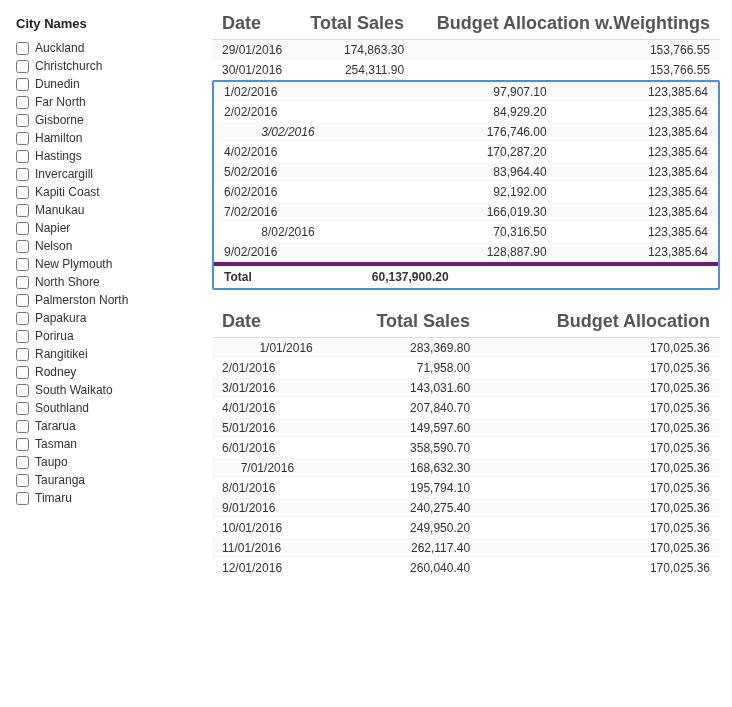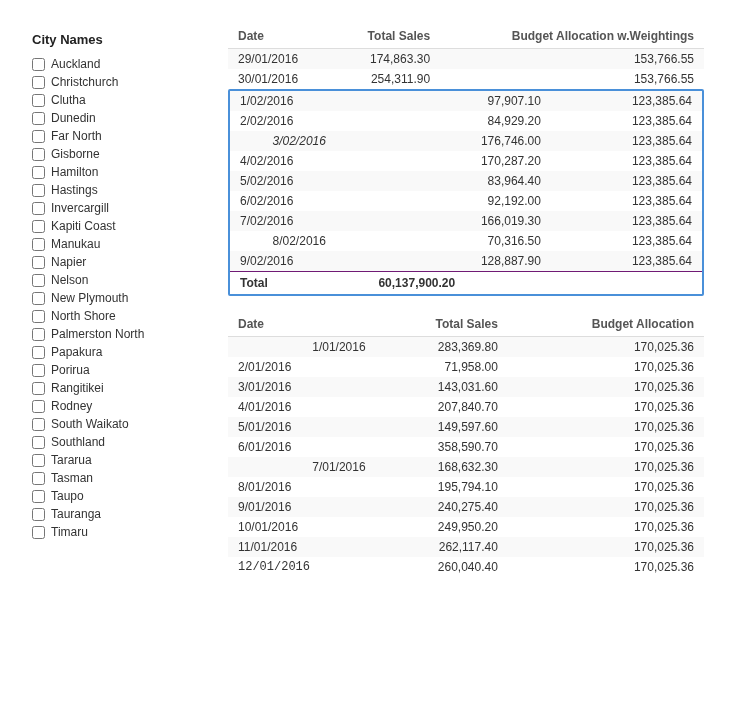--- a/index.html
+++ b/index.html
@@ -7,21 +7,21 @@
       font-family: 'Segoe UI', Arial, sans-serif;
       font-size: 12px;
       background: #f5f5f5;
       color: #333;
     }
     .container {
       display: flex;
       width: 732px;
       min-height: 707px;
       background: #fff;
-      padding: 24px;
+      padding: 8px;
     }
     
     .sidebar {
       width: 200px;
       min-width: 200px;
       padding: 4px 0;
     }
     .sidebar-title {
       font-weight: 700;
       font-size: 13px;
@@ -50,21 +50,21 @@
       gap: 16px;
     }
     table {
       width: 100%;
       border-collapse: collapse;
     }
     thead tr th {
       background: #fff;
       padding: 5px 10px;
       font-weight: 600;
-      font-size: 12px;
+      font-size: 18px;
       color: #555;
       text-align: left;
       border-bottom: 1px solid #ddd;
     }
     thead tr th:not(:first-child) {
       text-align: right;
     }
     tbody tr td {
       padding: 3px 10px;
       font-size: 12px;
@@ -75,21 +75,21 @@
       text-align: left;
     }
     tbody tr:nth-child(odd) {
       background: #f9f9f9;
     }
     tbody tr:nth-child(even) {
       background: #fff;
     }
     .total-row td {
       font-weight: 700;
-      border-top: 1px solid #701a75;
+      border-top: 4px solid #701a75;
       background: #fff !important;
       padding: 4px 10px;
     }
     .table-outer {
       border: 2px solid #4a90d9;
       border-radius: 2px;
       overflow: hidden;
     }
   </style>
 </head>
@@ -100,24 +100,20 @@
   <div class="sidebar">
     <div class="sidebar-title">City Names</div>
     <div id="sidebar-items-container">
         <div class="sidebar-item">
           <input type="checkbox" style="">
           <span>Auckland</span>
         </div>
         <div class="sidebar-item">
           <input type="checkbox" style="">
           <span>Christchurch</span>
-        </div>
-        <div class="sidebar-item">
-          <input type="checkbox" style="">
-          <span>Clutha</span>
         </div>
         <div class="sidebar-item">
           <input type="checkbox" style="">
           <span>Dunedin</span>
         </div>
         <div class="sidebar-item">
           <input type="checkbox" style="">
           <span>Far North</span>
         </div>
         <div class="sidebar-item">
@@ -330,21 +326,21 @@
               <td style="text-align: left;">5/01/2016</td>
               <td>149,597.60</td>
               <td>170,025.36</td>
             </tr>
             <tr>
               <td style="text-align: left;">6/01/2016</td>
               <td>358,590.70</td>
               <td>170,025.36</td>
             </tr>
             <tr>
-              <td style="text-align: right;">7/01/2016</td>
+              <td style="text-align: center;">7/01/2016</td>
               <td>168,632.30</td>
               <td>170,025.36</td>
             </tr>
             <tr>
               <td style="text-align: left;">8/01/2016</td>
               <td>195,794.10</td>
               <td>170,025.36</td>
             </tr>
             <tr>
               <td style="text-align: left;">9/01/2016</td>
@@ -355,21 +351,21 @@
               <td style="text-align: left;">10/01/2016</td>
               <td>249,950.20</td>
               <td>170,025.36</td>
             </tr>
             <tr>
               <td style="text-align: left;">11/01/2016</td>
               <td>262,117.40</td>
               <td>170,025.36</td>
             </tr>
             <tr>
-              <td style="text-align: left; font-family: Liberation Mono, monospace;">12/01/2016</td>
+              <td style="text-align: left;">12/01/2016</td>
               <td>260,040.40</td>
               <td>170,025.36</td>
             </tr>
           </tbody>
       </table>
     </div>
 
   </div>
 </div>
 

